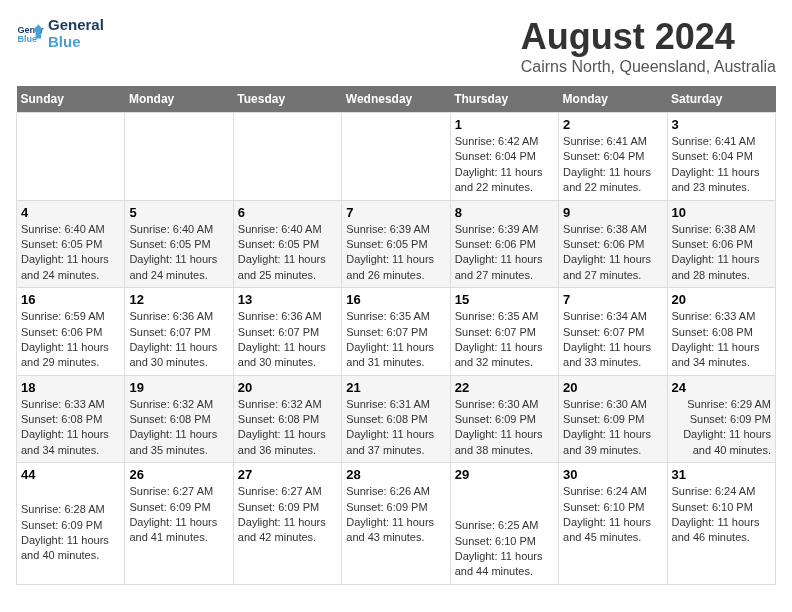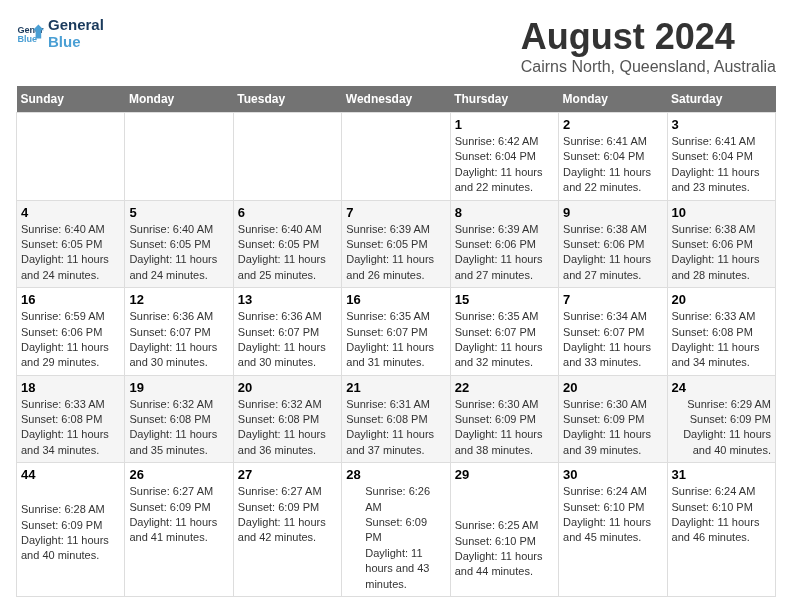--- a/index.html
+++ b/index.html
@@ -281,21 +281,21 @@
 Daylight: 11 hours and 41 minutes.</div>
         </td>
         <td>
           <span class="day-number">27</span>
           <div class="day-info" style="white-space: pre-line;">Sunrise: 6:27 AM
 Sunset: 6:09 PM
 Daylight: 11 hours and 42 minutes.</div>
         </td>
         <td>
           <span class="day-number">28</span>
-          <div class="day-info" style="white-space: pre-line; margin-left: 19px;">Sunrise: 6:26 AM
+          <div class="day-info" style="white-space: pre-line;">Sunrise: 6:26 AM
 Sunset: 6:09 PM
 Daylight: 11 hours and 43 minutes.</div>
         </td>
         <td>
           <span class="day-number">29</span>
           <div class="day-info" style="white-space: pre-line; margin-top: 36px;">Sunrise: 6:25 AM
 Sunset: 6:10 PM
 Daylight: 11 hours and 44 minutes.</div>
         </td>
         <td>

